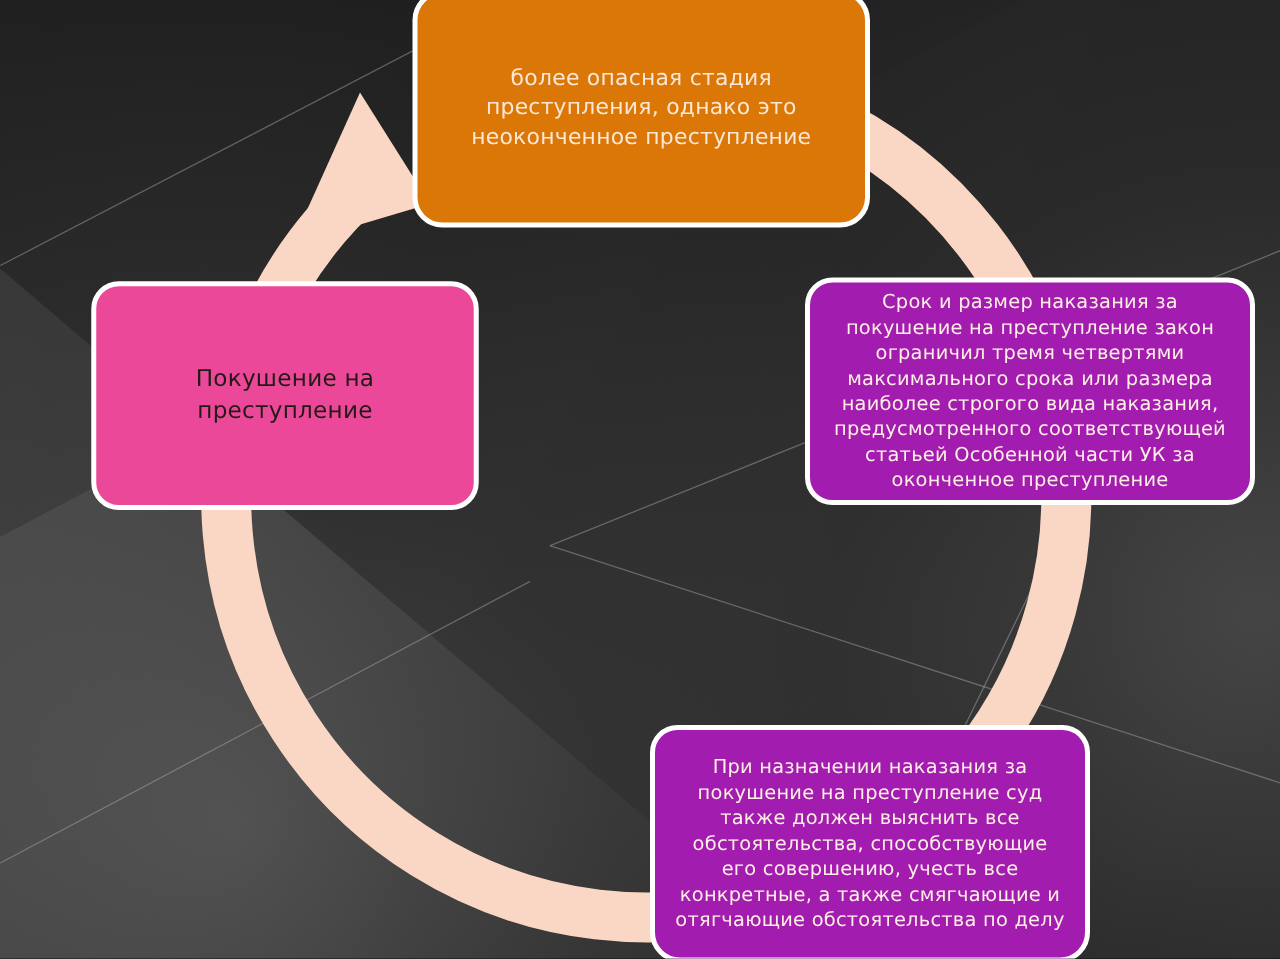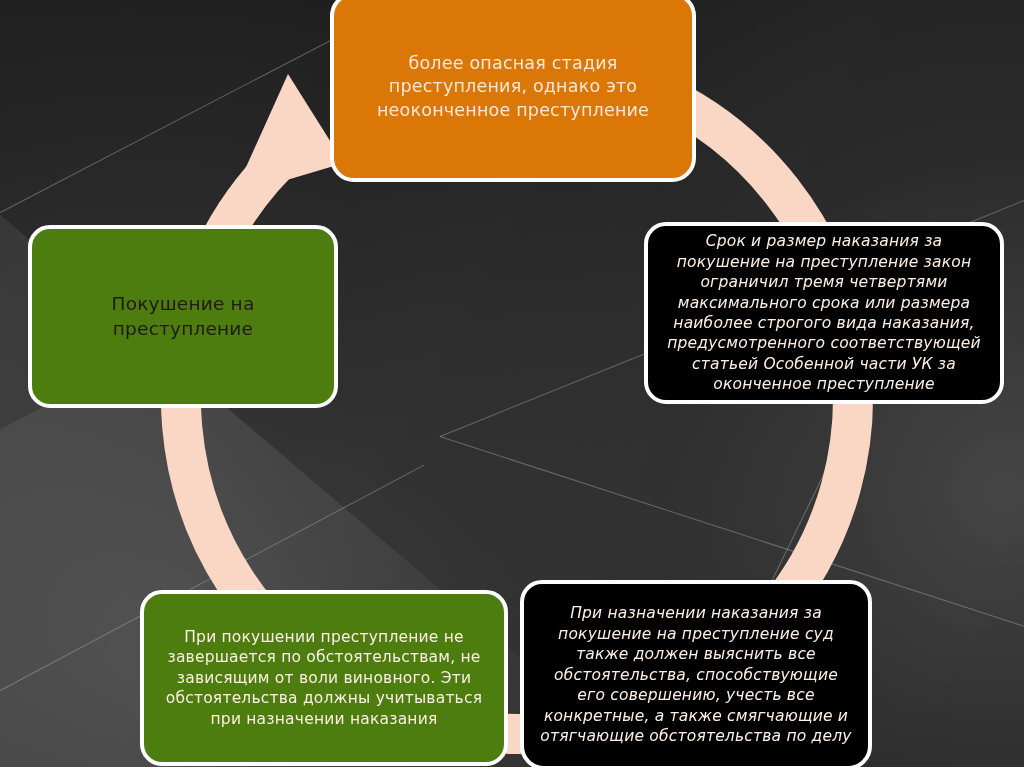--- a/index.html
+++ b/index.html
@@ -70,22 +70,22 @@
     border-radius: 22px;
     display: flex;
     align-items: center;
     justify-content: center;
     text-align: center;
     padding: 8px 16px;
     line-height: 1.32;
     letter-spacing: .2px;
   }
   .node.dark-orange { background: #DB7706; color: #FCE7D6; }
-  .node.mid-orange  { background: #000000; color: #FDEFE4; font-style: italic; }
-  .node.pale        { background: #4d7c0f; color: #221a14; }
+  .node.mid-orange  { background: #a21caf; color: #FDEFE4; }
+  .node.pale        { background: #ec4899; color: #221a14; margin-left: 45px; }
 
   #node-top    { left: 330px; top: -8px;  width: 366px; height: 190px; font-size: 17.5px; border-radius: 24px; }
   #node-right  { left: 644px; top: 222px; width: 360px; height: 182px; font-size: 15.5px; }
   #node-br     { left: 520px; top: 580px; width: 352px; height: 190px; font-size: 15.5px; border-bottom-left-radius: 24px; border-bottom-right-radius: 24px; }
   #node-bl     { left: 140px; top: 590px; width: 368px; height: 176px; font-size: 15.5px; }
   #node-left   { left: 28px;  top: 225px; width: 310px; height: 183px; font-size: 18.5px; }
 
   .node span { display: block; width: 100%; }
 </style>
 </head>
@@ -125,21 +125,18 @@
   </div>
 
   <div class="node mid-orange" id="node-right">
     <span>Срок и размер наказания за покушение на преступление закон ограничил тремя четвертями максимального срока или размера наиболее строгого вида наказания, предусмотренного соответствующей статьей Особенной части УК за оконченное преступление</span>
   </div>
 
   <div class="node mid-orange" id="node-br">
     <span>При назначении наказания за покушение на преступление суд также должен выяснить все обстоятельства, способствующие его совершению, учесть все конкретные, а также смягчающие и отягчающие обстоятельства по делу</span>
   </div>
 
-  <div class="node pale" id="node-bl" style="color:#FDEFE4;">
-    <span>При покушении преступление не завершается по обстоятельствам, не зависящим от воли виновного. Эти обстоятельства должны учитываться при назначении наказания</span>
-  </div>
 
   <div class="node pale" id="node-left">
     <span>Покушение на преступление</span>
   </div>
 
 </div>
 
 </body></html>

